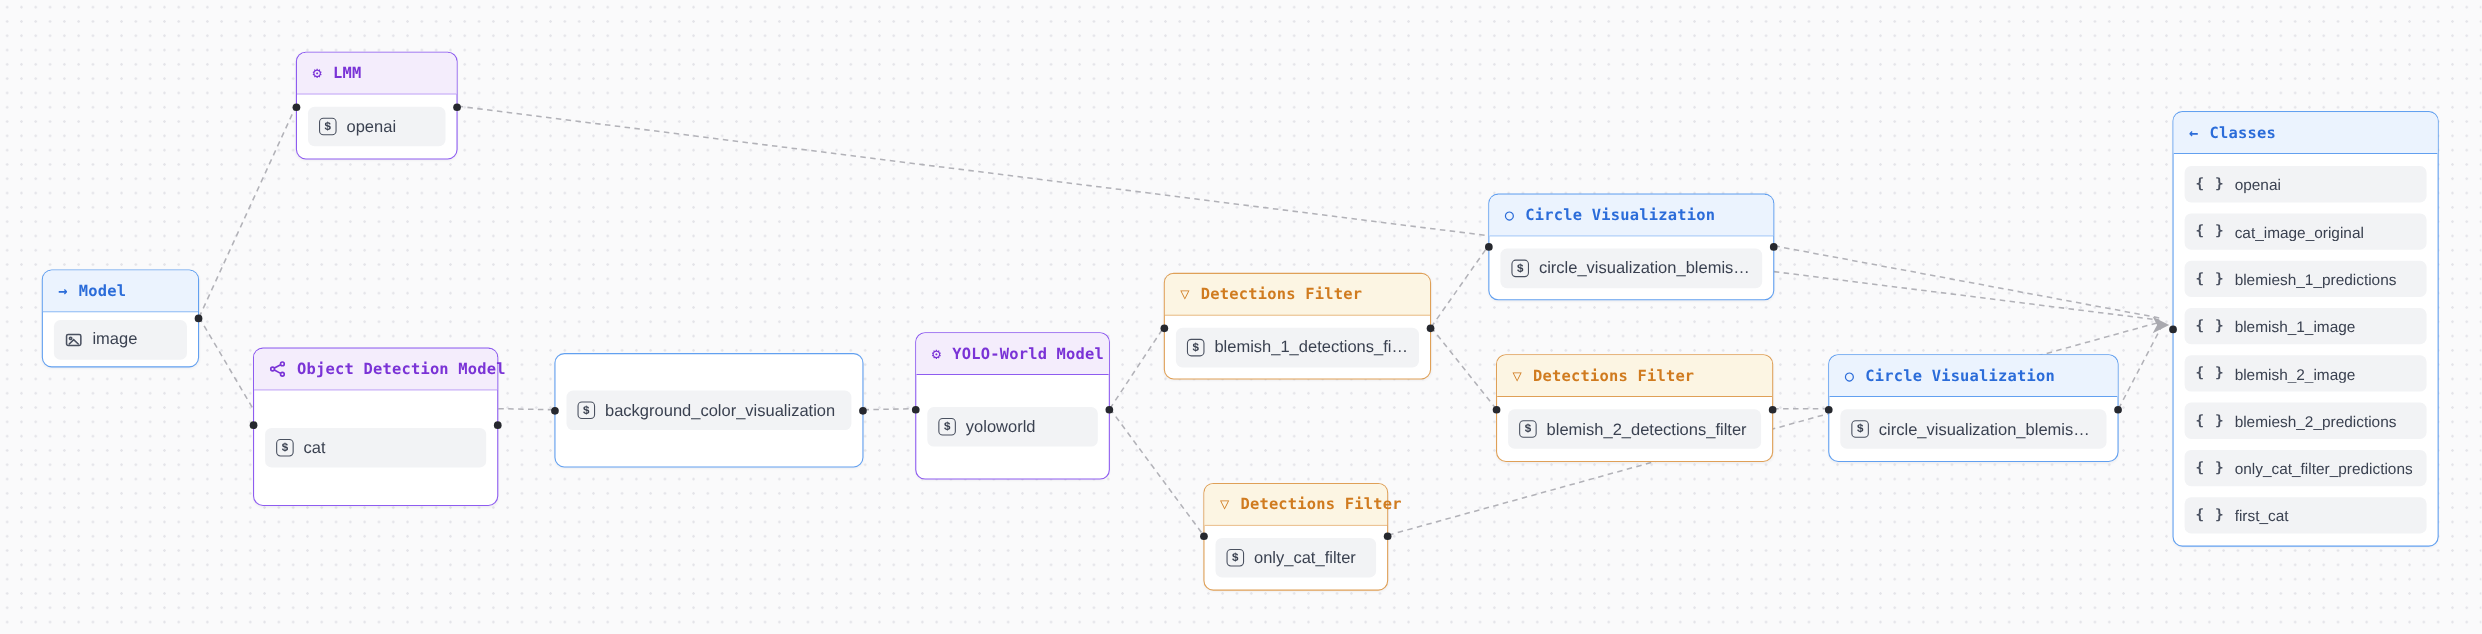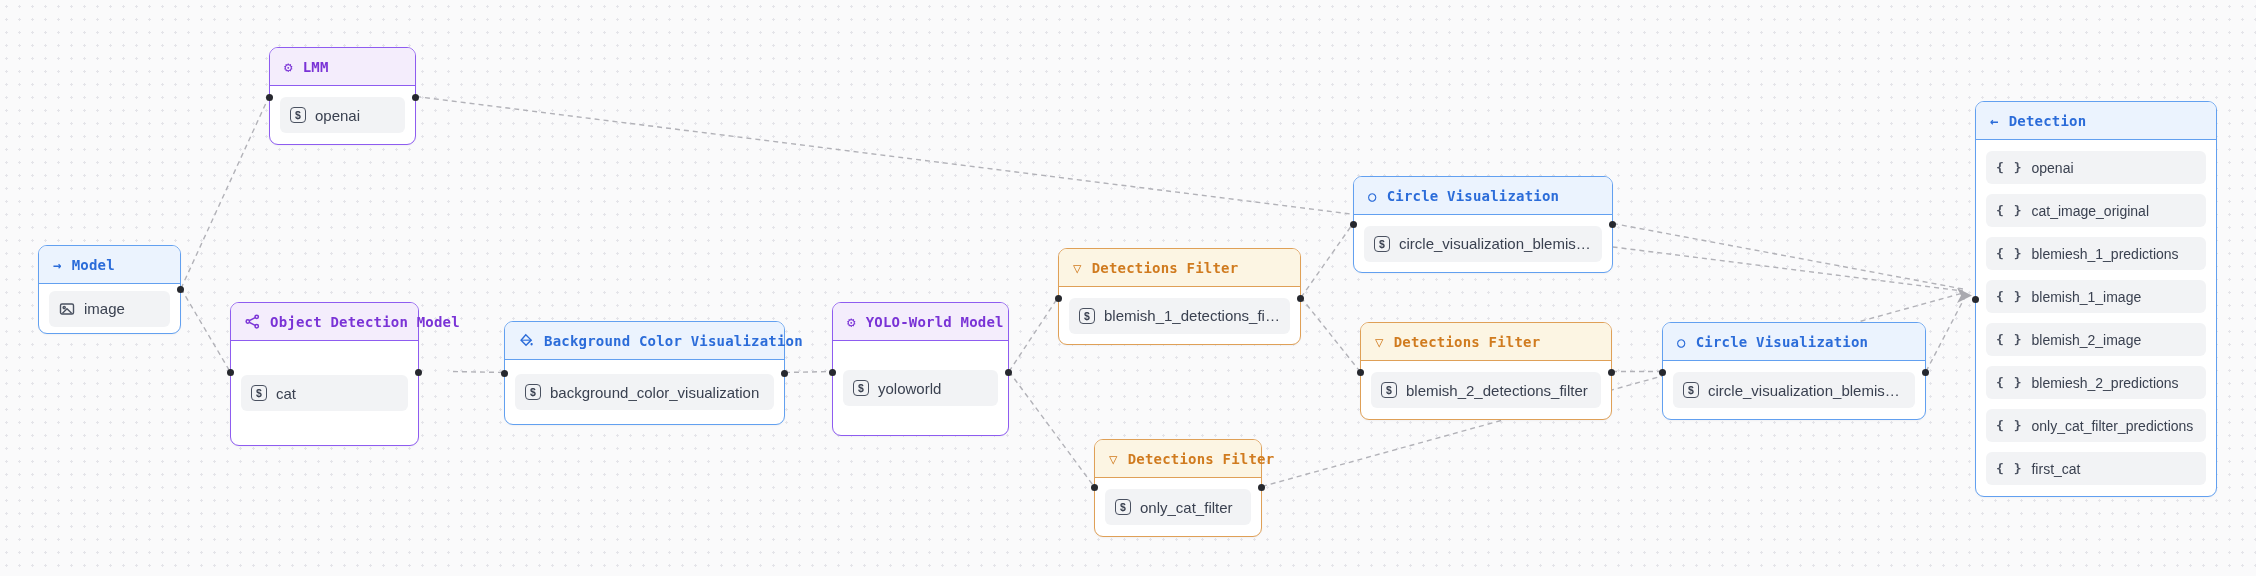--- a/index.html
+++ b/index.html
@@ -112,21 +112,21 @@
     <div class="body">
       <div class="row">
         <span class="ricon dollarbox">$</span>
         <span class="lbl">openai</span>
       </div>
     </div>
     <span class="port pl" style="top:46px"></span>
     <span class="port pr" style="top:46px"></span>
   </div>
 
-  <div class="node purple" style="left:230px;top:302px;width:189px;height:144px">
+  <div class="node purple" style="left:230px;top:316px;width:223px;height:144px">
     <div class="hdr">
       <span class="hicon">
         <svg width="15" height="15" viewBox="0 0 16 16" fill="none" stroke="#7a33d6" stroke-width="1.6">
           <circle cx="3" cy="8" r="1.8"></circle>
             <circle cx="12.5" cy="3" r="1.8"></circle>
             <circle cx="12.5" cy="13" r="1.8"></circle>
           <path d="M4.7 7 L10.8 3.8 M4.7 9 L10.8 12.2"></path>
         </svg>
       </span>
       <span>Object Detection Model</span>
@@ -135,30 +135,20 @@
       <div class="row">
         <span class="ricon dollarbox">$</span>
         <span class="lbl">cat</span>
       </div>
     </div>
     <span class="port pl" style="top:66px"></span>
     <span class="port pr" style="top:66px"></span>
   </div>
 
   <div class="node blue" style="left:504px;top:321px;width:281px;height:104px">
-    <div class="hdr">
-      <span class="hicon">
-        <svg width="15" height="15" viewBox="0 0 16 16" fill="none" stroke="#2b6cd9" stroke-width="1.5">
-          <path d="M7.2 1.8 L13 7.6 L7.5 13 L2.2 7.7 Z"></path>
-          <path d="M2.2 7.7 L13 7.6" stroke-width="1.1"></path>
-          <path d="M14.2 10.6 c.9 1.4 .3 2.6 -.8 2.6 c-1 0 -1.6 -1.2 -.7 -2.6 Z" fill="#2b6cd9" stroke="none"></path>
-        </svg>
-      </span>
-      <span>Background Color Visualization</span>
-    </div>
     <div class="body">
       <div class="row">
         <span class="ricon dollarbox">$</span>
         <span class="lbl">background_color_visualization</span>
       </div>
     </div>
     <span class="port pl" style="top:48px"></span>
     <span class="port pr" style="top:48px"></span>
   </div>
 
@@ -248,21 +238,21 @@
         <span class="lbl">only_cat_filter</span>
       </div>
     </div>
     <span class="port pl" style="top:44px"></span>
     <span class="port pr" style="top:44px"></span>
   </div>
 
   <div class="node blue response" style="left:1975px;top:101px;width:242px;height:396px">
     <div class="hdr">
       <span class="hicon">←</span>
-      <span>Detection</span>
+      <span>Classes</span>
     </div>
     <div class="body">
       <div class="row">
         <span class="ricon braces">{ }</span>
         <span class="lbl">openai</span>
       </div>
       <div class="row">
         <span class="ricon braces">{ }</span>
         <span class="lbl">cat_image_original</span>
       </div>

